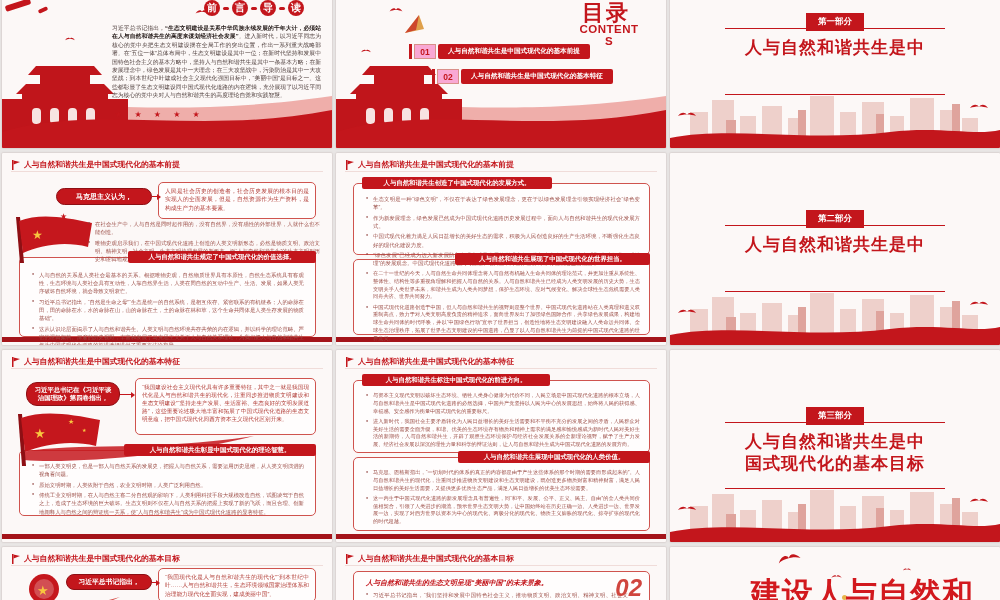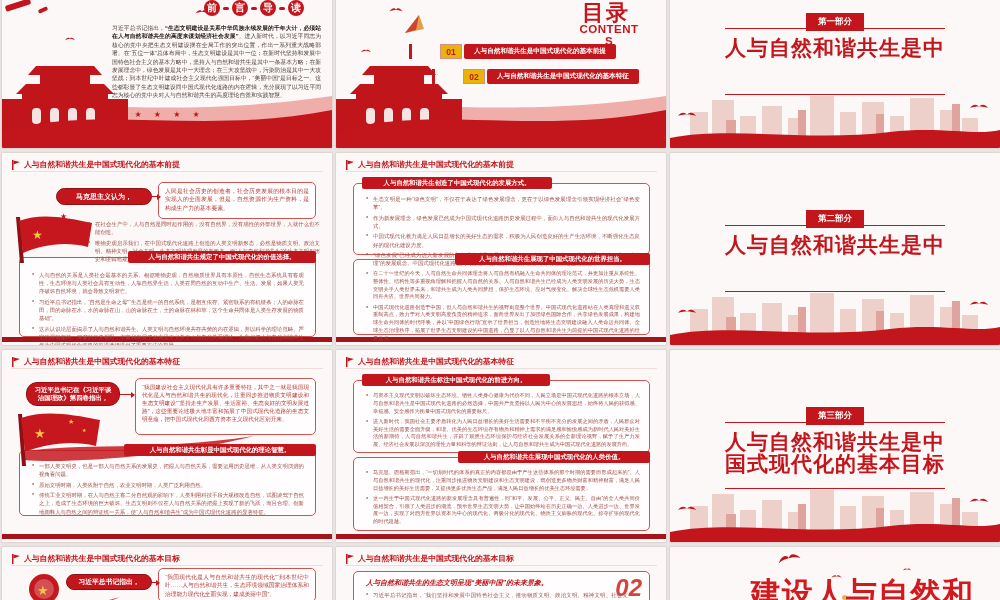--- a/index.html
+++ b/index.html
@@ -40,31 +40,31 @@
   .s1-body b{color:#1e1412;}
   .s1-stars{position:absolute;left:113px;top:154px;color:#c3161c;font-size:8px;letter-spacing:5px;z-index:2;}
   .mark{position:absolute;background:#c3161c;border-radius:2px;}
 
   
   .toc-title{position:absolute;right:36px;top:42px;font-size:22px;font-weight:900;color:#c3161c;letter-spacing:2px;}
   .toc-sub{position:absolute;right:26px;top:67px;width:62px;text-align:center;font-size:11.5px;font-weight:bold;
            color:#c3161c;line-height:1.05;word-break:break-all;letter-spacing:.5px;}
   .toc-item{position:absolute;display:flex;align-items:stretch;height:15px;}
   .toc-tick{width:3px;background:#c3161c;margin-right:2px;}
-  .toc-num{width:22px;background:#eab308;border:1px solid #d98f89;color:#c3161c;font-weight:bold;font-size:8.5px;
-           display:flex;align-items:center;justify-content:center;box-sizing:border-box;margin-left:26px;}
+  .toc-num{width:22px;background:#f9a8d4;border:1px solid #d98f89;color:#c3161c;font-weight:bold;font-size:8.5px;
+           display:flex;align-items:center;justify-content:center;box-sizing:border-box;}
   .toc-bar{background:#c3161c;color:#fff;font-size:6.6px;font-weight:bold;display:flex;align-items:center;
            padding:0 10px;border-radius:2px;white-space:nowrap;margin-left:2px;}
 
   
   .sec-badge{position:absolute;left:50%;transform:translateX(-50%);top:57px;background:#c3161c;color:#fff;
              font-weight:bold;font-size:8.5px;padding:3px 12px;z-index:3;white-space:nowrap;}
   .sec-line{position:absolute;left:55px;right:55px;height:1px;background:#c3161c;z-index:2;}
   .sec-title{position:absolute;left:0;right:0;text-align:center;color:#c3161c;font-weight:900;
-             font-size:21px;line-height:22px;letter-spacing:1px;z-index:2;}
+             font-size:17px;line-height:22px;letter-spacing:1px;z-index:2;}
 
   
   .svg-abs{position:absolute;z-index:1;}
   .num-big{position:absolute;font-size:24px;font-weight:bold;font-style:italic;color:#d0453e;z-index:3;}
   .item-title{position:absolute;font-size:7px;font-weight:bold;font-style:italic;color:#c3161c;z-index:3;}
   .big-title{position:absolute;font-size:31px;font-weight:900;color:#d2191e;letter-spacing:1px;
              white-space:nowrap;z-index:2;}
   .gold-dot{position:absolute;width:5px;height:5px;border-radius:50%;background:#e8b64c;}
 </style>
 </head>

